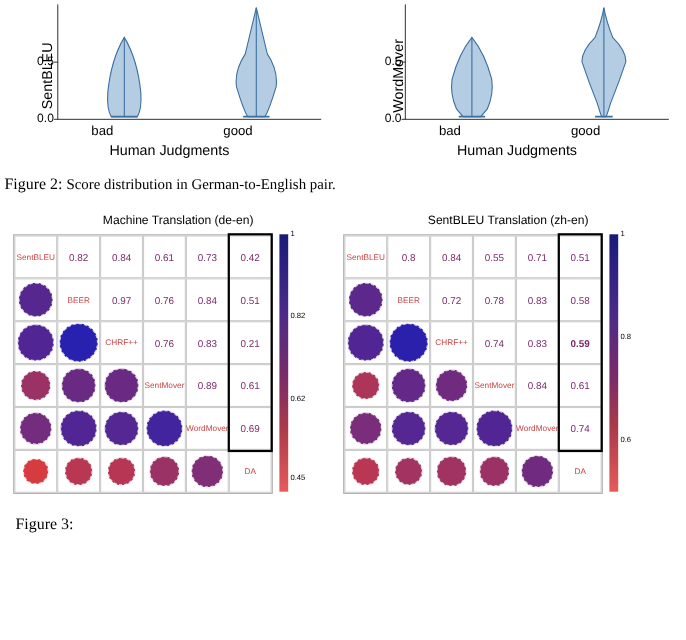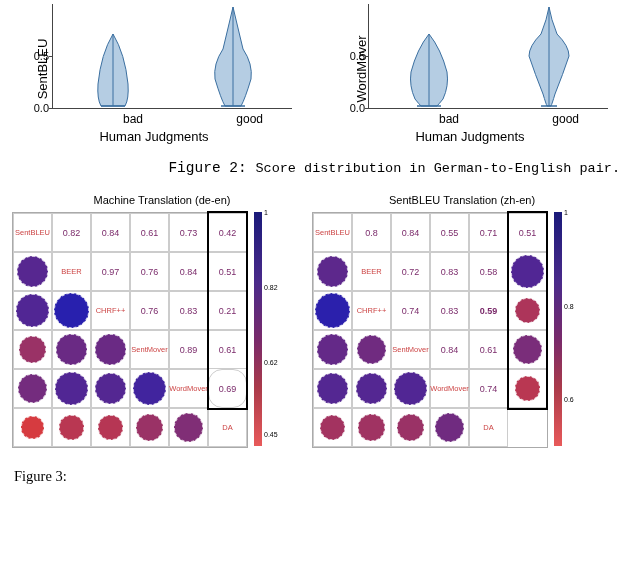--- a/index.html
+++ b/index.html
@@ -5,23 +5,23 @@
   * { box-sizing: border-box; margin: 0; padding: 0; }
   body { font-family: "Times New Roman", serif; background: #fff; width: 624px; color: #000; }
   .figure-wrap { padding: 4px; }
   .violin-row { display: flex; justify-content: space-between; padding: 0 10px; }
   .violin-panel { width: 280px; height: 130px; position: relative; }
   .ylabel { position: absolute; left: -2px; top: 50%; transform: translateY(-50%) rotate(-90deg); transform-origin: center; font-family: Arial, sans-serif; font-size: 13px; }
   .plot-area { position: absolute; left: 38px; top: 0; width: 240px; height: 105px; border-left: 1px solid #444; border-bottom: 1px solid #444; }
   .ytick { position: absolute; left: -30px; width: 26px; text-align: right; font-family: Arial, sans-serif; font-size: 11px; transform: translateY(-50%); }
   .ytick-mark { position: absolute; left: -4px; width: 4px; height: 1px; background: #444; }
   .violin { position: absolute; }
-  .cat-label { position: absolute; bottom: -18px; font-family: Arial, sans-serif; font-size: 12px; text-align: right; width: 60px; transform: translateX(-50%); }
+  .cat-label { position: absolute; bottom: -18px; font-family: Arial, sans-serif; font-size: 12px; text-align: left; width: 60px; transform: translateX(-50%); }
   .xlabel { position: absolute; left: 50%; bottom: -10px; transform: translateX(-50%); font-family: Arial, sans-serif; font-size: 13px; }
-  .caption { text-align: right; font-size: 14.5px; margin: 26px 0 18px 0; font-family: Liberation Mono, monospace; }
+  .caption { text-align: left; font-size: 14.5px; margin: 26px 0 18px 0; font-family: Liberation Serif, serif; }
   .caption .small { font-size: 13.5px; }
   .heatmap-row { display: flex; justify-content: space-between; padding: 0 8px; }
   .heatmap-panel { width: 300px; }
   .hm-title { text-align: center; font-family: Arial, sans-serif; font-size: 11px; margin-bottom: 6px; }
   .hm-body { display: flex; }
   .hm-grid { display: grid; grid-template-columns: repeat(6, 39px); grid-template-rows: repeat(6, 39px); border: 1px solid #aaa; position: relative; }
   .hm-cell { border: 0.5px solid #ccc; display: flex; align-items: center; justify-content: center; font-family: Arial, sans-serif; font-size: 9px; color: #a52a2a; position: relative; }
   .hm-cell.diag { color: #c44; font-size: 7.5px; }
   .hm-circle { border-radius: 50%; border: 1px dashed rgba(255,255,255,0.7); }
   .hm-box { position: absolute; border: 2.5px solid #000; pointer-events: none; }
@@ -138,21 +138,21 @@
             <div class="hm-cell">
               <div class="hm-circle" style="width: 32.16px; height: 32.16px; background: rgb(81, 38, 148);"></div>
             </div>
             <div class="hm-cell">
               <div class="hm-circle" style="width: 31.92px; height: 31.92px; background: rgb(84, 39, 146);"></div>
             </div>
             <div class="hm-cell">
               <div class="hm-circle" style="width: 33.36px; height: 33.36px; background: rgb(65, 36, 158);"></div>
             </div>
             <div class="hm-cell diag">WordMover</div>
-            <div class="hm-cell" style="color: rgb(122, 42, 106); border-radius: 14px;">0.69</div>
+            <div class="hm-cell" style="color: rgb(122, 42, 106);">0.69</div>
             <div class="hm-cell">
               <div class="hm-circle" style="width: 22.08px; height: 22.08px; background: rgb(214, 59, 64);"></div>
             </div>
             <div class="hm-cell">
               <div class="hm-circle" style="width: 24.24px; height: 24.24px; background: rgb(185, 55, 82);"></div>
             </div>
             <div class="hm-cell">
               <div class="hm-circle" style="width: 24.48px; height: 24.48px; background: rgb(182, 54, 84);"></div>
             </div>
             <div class="hm-cell">
@@ -181,20 +181,21 @@
             <div class="hm-cell" style="color: rgb(122, 42, 106);">0.8</div>
             <div class="hm-cell" style="color: rgb(122, 42, 106);">0.84</div>
             <div class="hm-cell" style="color: rgb(122, 42, 106);">0.55</div>
             <div class="hm-cell" style="color: rgb(122, 42, 106);">0.71</div>
             <div class="hm-cell" style="color: rgb(122, 42, 106);">0.51</div>
             <div class="hm-cell">
               <div class="hm-circle" style="width: 31.2px; height: 31.2px; background: rgb(93, 40, 140);"></div>
             </div>
             <div class="hm-cell diag">BEER</div>
             <div class="hm-cell" style="color: rgb(122, 42, 106);">0.72</div>
+            <div class="hm-cell" style="color: rgb(122, 42, 106);">0.78</div>
             <div class="hm-cell" style="color: rgb(122, 42, 106);">0.83</div>
             <div class="hm-cell" style="color: rgb(122, 42, 106);">0.58</div>
             <div class="hm-cell">
               <div class="hm-circle" style="width: 32.16px; height: 32.16px; background: rgb(81, 38, 148);"></div>
             </div>
             <div class="hm-cell">
               <div class="hm-circle" style="width: 35.04px; height: 35.04px; background: rgb(43, 32, 172);"></div>
             </div>
             <div class="hm-cell diag">CHRF++</div>
             <div class="hm-cell" style="color: rgb(122, 42, 106);">0.74</div>

